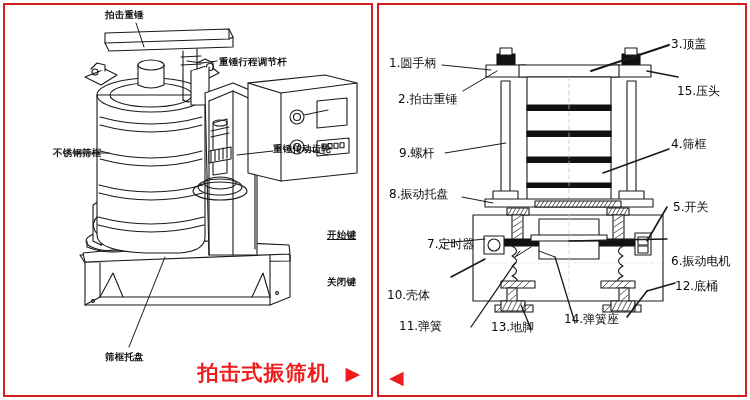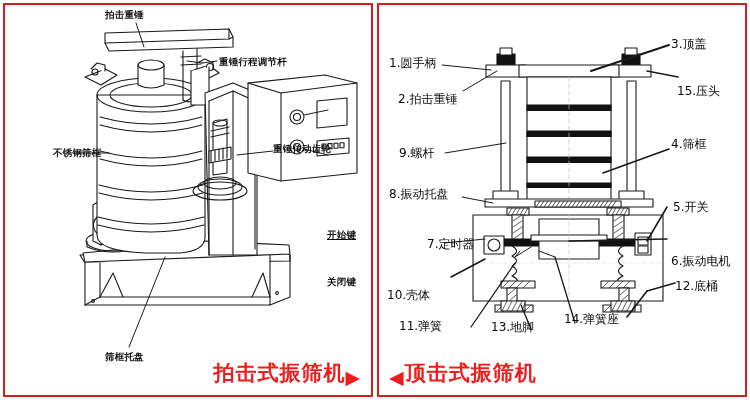--- a/index.html
+++ b/index.html
@@ -47,22 +47,22 @@
   }
   .caption {
     position: absolute;
     bottom: 8px;
     font-size: 21px;
     font-weight: bold;
     color: #ee1c1c;
     white-space: nowrap;
     letter-spacing: 1px;
     display: flex;
-    align-items: flex-end;
-    gap: 0;
+    align-items: center;
+    gap: 16px;
   }
   .caption.right-cap { right: 10px; }
   .caption.left-cap { left: 10px; }
   .tri { font-size: 19px; line-height: 1; color: #ee1c1c; }
 </style>
 </head>
 <body>
 
 <div id="root">
 
@@ -383,16 +383,15 @@
     </div>
     <div class="lbl-num" style="left:292px; top:228px;margin-top:22px;">
       <span>6.</span><span>振动电机</span>
     </div>
     <div class="lbl-num" style="left:296px; top:275px;">
       <span>12.</span><span>底桶</span>
     </div>
 
     <div class="caption left-cap">
       <span class="tri">◀</span>
-      <span>顶击式振筛机</span>
     </div>
   </div>
 </div>
 
 </body></html>

